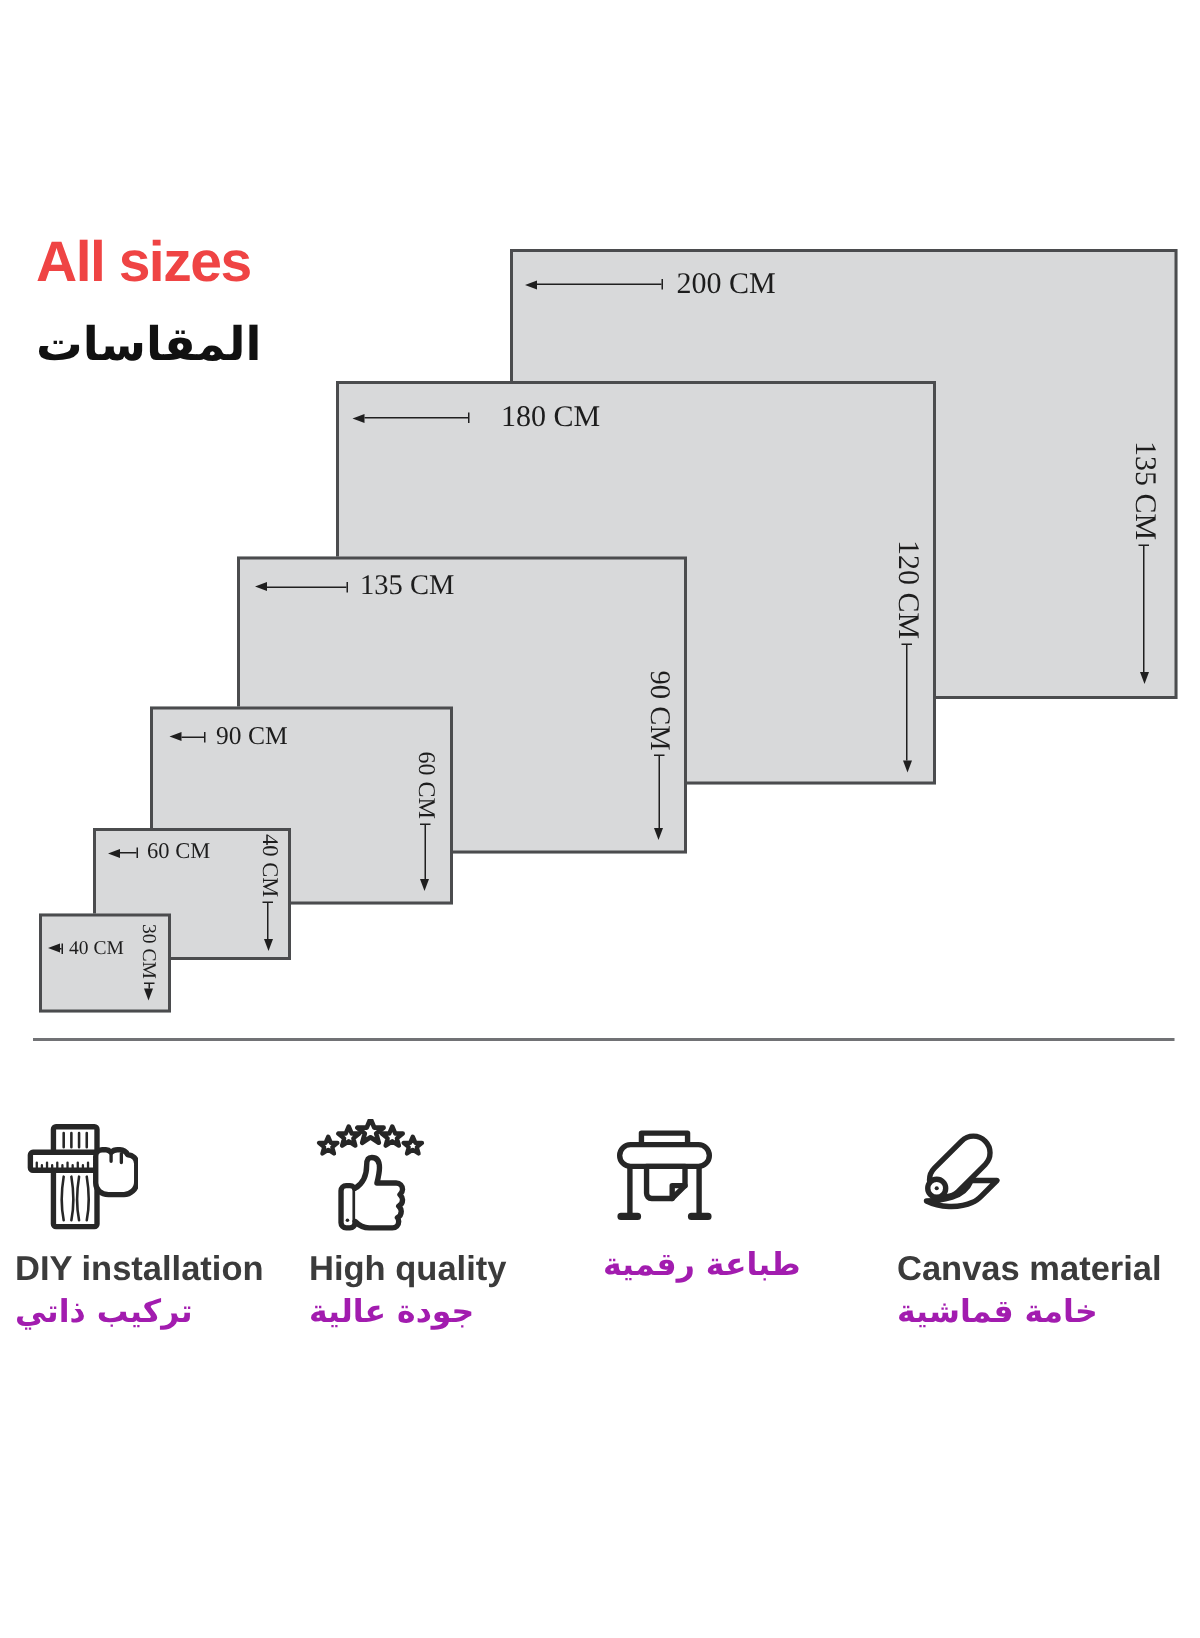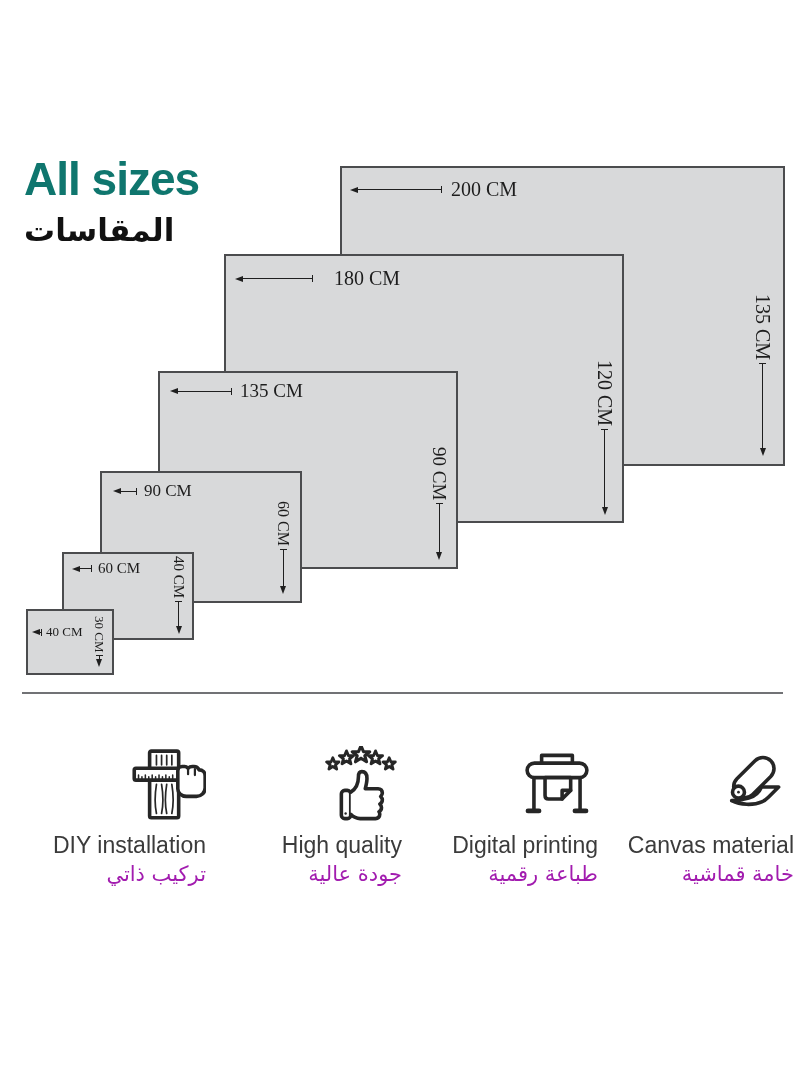--- a/index.html
+++ b/index.html
@@ -1,21 +1,21 @@
 <!DOCTYPE html>
 <html><head>
 <meta charset="utf-8">
 <style>
   html,body{margin:0;padding:0;background:#fff;}
   .canvas{position:relative;width:800px;height:1092px;background:#fff;overflow:hidden;
           font-family:"Liberation Sans",sans-serif;}
 
   
-  .title-en{position:absolute;left:24px;top:156px;font-size:46px;font-weight:800;
-            letter-spacing:-1px;color:#0f766e;line-height:1;}
+  .title-en{position:absolute;left:24px;top:156px;font-size:38px;font-weight:800;
+            letter-spacing:-1px;color:#ef4444;line-height:1;}
   .title-ar{position:absolute;left:24px;top:212px;font-size:31px;font-weight:700;
             color:#111;font-family:"DejaVu Sans",sans-serif;line-height:1.2;text-align:right;}
 
   
   .rect{position:absolute;background:#d8d9da;border:2px solid #4b4c4e;box-sizing:border-box;}
   .r1{left:340px;top:166px;width:445px;height:300px;}
   .r2{left:224px;top:254px;width:400px;height:269px;}
   .r3{left:158px;top:371px;width:300px;height:198px;}
   .r4{left:100px;top:471px;width:202px;height:132px;}
   .r5{left:62px; top:552px;width:132px;height:88px;}
@@ -52,21 +52,21 @@
   .varrow .tick{height:1px;width:7px;background:#1f1f1f;}
   .varrow .line{flex:1;width:1px;background:#1f1f1f;}
   .varrow .head{width:0;height:0;border-left:3.5px solid transparent;border-right:3.5px solid transparent;
                 border-top:8px solid #1f1f1f;}
 
   
   .divider{position:absolute;left:22px;right:17px;top:692px;height:2px;background:#717275;}
 
   
   .features{position:absolute;left:10px;right:6px;top:746px;display:flex;}
-  .feature{flex:1;display:flex;flex-direction:column;align-items:flex-end;}
+  .feature{flex:1;display:flex;flex-direction:column;align-items:flex-start;font-weight:bold;}
   .feature svg{width:82px;height:82px;flex:none;}
   .f-en{margin-top:4px;font-size:23px;color:#3b3b3b;white-space:nowrap;}
   .f-ar{margin-top:3px;font-size:21px;color:#a21caf;white-space:nowrap;
         font-family:"DejaVu Sans",sans-serif;direction:rtl;}
   .ico{stroke:#262626;fill:none;stroke-width:4.2;stroke-linecap:round;stroke-linejoin:round;}
 </style>
 </head>
 <body>
 
 <div class="canvas">
@@ -229,21 +229,20 @@
 
     <div class="feature">
       <svg class="ico" viewBox="0 0 96 96">
         <path d="M30 19 v-8 h36 v8"></path>
         <path d="M21 38 v37 M75 38 v37"></path>
         <path d="M14 76 h13 M69 76 h13" stroke-width="5.5"></path>
         <rect x="13" y="20" width="70" height="17" rx="8.5" fill="#fff"></rect>
         <path d="M34 37 h30 v15 l-10 10 H38 c-2.5 0-4-1.6-4-4 z" fill="#fff"></path>
         <path d="M64 52 h-10 v10"></path>
       </svg>
-      <div class="f-en">Digital printing</div>
       <div class="f-ar">طباعة رقمية</div>
     </div>
 
     <div class="feature">
       <svg class="ico" viewBox="0 0 96 96">
         <rect x="36" y="9" width="26" height="56" rx="13" transform="rotate(45 49 37)" fill="#fff"></rect>
         <path d="M23 64 C33 69 48 70 59 65 C62 64 64 62 66 60 L78 48 L58 48 C55 55 50 59 43 61 C36 63 29 64 23 64 Z" fill="#fff"></path>
         <circle cx="31" cy="54" r="7" fill="#fff"></circle>
         <circle cx="31" cy="54" r="1.6" fill="#262626" stroke="none"></circle>
       </svg>

